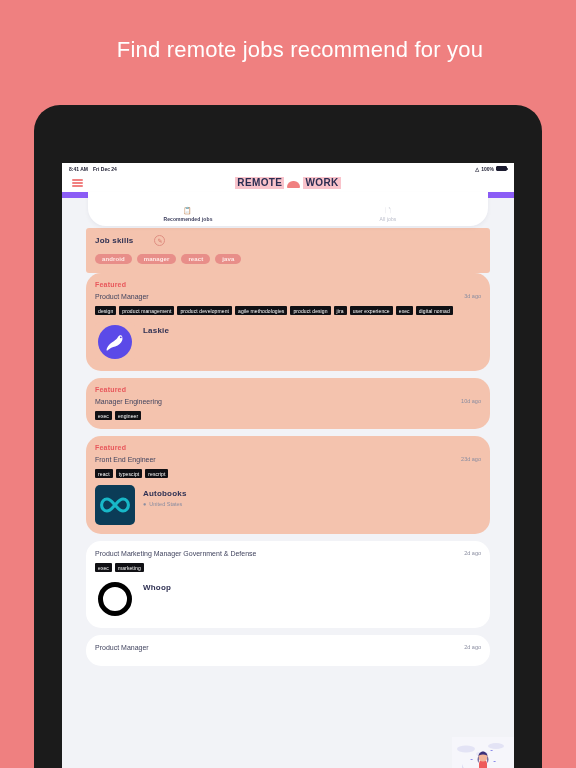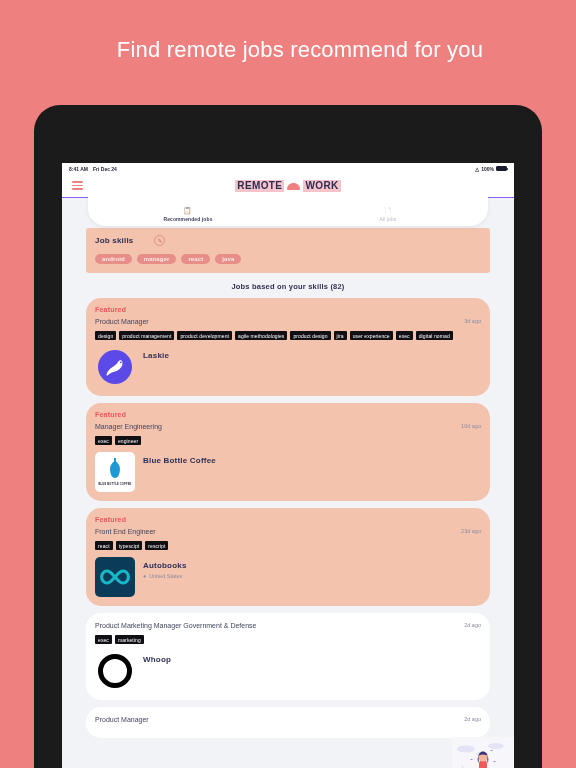--- a/index.html
+++ b/index.html
@@ -48,21 +48,21 @@
   }
   .batt::after {
     content:''; position:absolute; right:-1.5px; top:1.4px;
     width:1px; height:2px; background:#1b1b2f; border-radius:0 1px 1px 0;
   }
 
   
   .appbar {
     height: 24px; background: #ffffff;
     display: flex; align-items: center; position: relative;
-    border-bottom: 1px solid #8b5cf6;
+    border-bottom: 6px solid #8b5cf6;
   }
   .burger { position: absolute; left: 10px; display: flex; flex-direction: column; gap: 1.5px; cursor: pointer; }
   .burger i { display: block; width: 11px; height: 1.7px; background: #f08080; border-radius: 1px; }
   .logo {
     margin: 0 auto; display: flex; align-items: center; gap: 3px;
     font-size: 10px; font-weight: 700; letter-spacing: 0.4px; color: #2b2d52;
   }
   .logo .hl { background: #f9c3cb; padding: 0 2px; line-height: 12px; }
   .cloud {
     width: 13px; height: 7px; background: #f08080;
@@ -211,21 +211,20 @@
           <span class="pencil">✎</span>
         </div>
         <div class="pill-row">
           <span class="pill">android</span>
           <span class="pill">manager</span>
           <span class="pill">react</span>
           <span class="pill">java</span>
         </div>
       </div>
 
-      <div class="section-title">Jobs based on your skills (82)</div>
 
       <div class="card featured">
         <div class="featured-label">Featured</div>
         <div class="card-top">
           <div class="job-title">Product Manager</div>
           <div class="job-age">3d ago</div>
         </div>
         <div class="tag-row">
           <span class="tag">design</span>
           <span class="tag">product management</span>
@@ -253,31 +252,20 @@
 
       <div class="card featured">
         <div class="featured-label">Featured</div>
         <div class="card-top">
           <div class="job-title">Manager Engineering</div>
           <div class="job-age">10d ago</div>
         </div>
         <div class="tag-row">
           <span class="tag">exec</span>
           <span class="tag">engineer</span>
-        </div>
-        <div class="co-row">
-          <div class="logo-box lg-bbc">
-            <svg width="20" height="24" viewBox="0 0 20 24">
-              <path d="M9 1h2v3.2c0 .6 3.6 2.6 3.9 6.6.35 4.6-1.1 10.2-4.9 10.2S4.75 15.4 5.1 10.8C5.4 6.8 9 4.8 9 4.2V1z" fill="#1b9ad6"></path>
-            </svg>
-            <div class="bbc-cap">BLUE BOTTLE COFFEE</div>
-          </div>
-          <div class="co-meta">
-            <div class="co-name">Blue Bottle Coffee</div>
-          </div>
         </div>
       </div>
 
       <div class="card featured">
         <div class="featured-label">Featured</div>
         <div class="card-top">
           <div class="job-title">Front End Engineer</div>
           <div class="job-age">23d ago</div>
         </div>
         <div class="tag-row">

